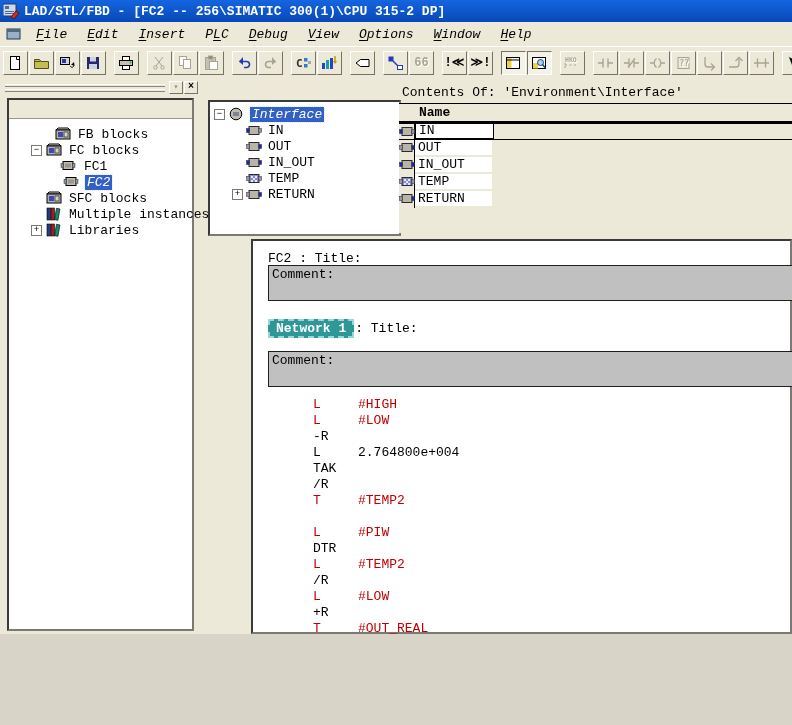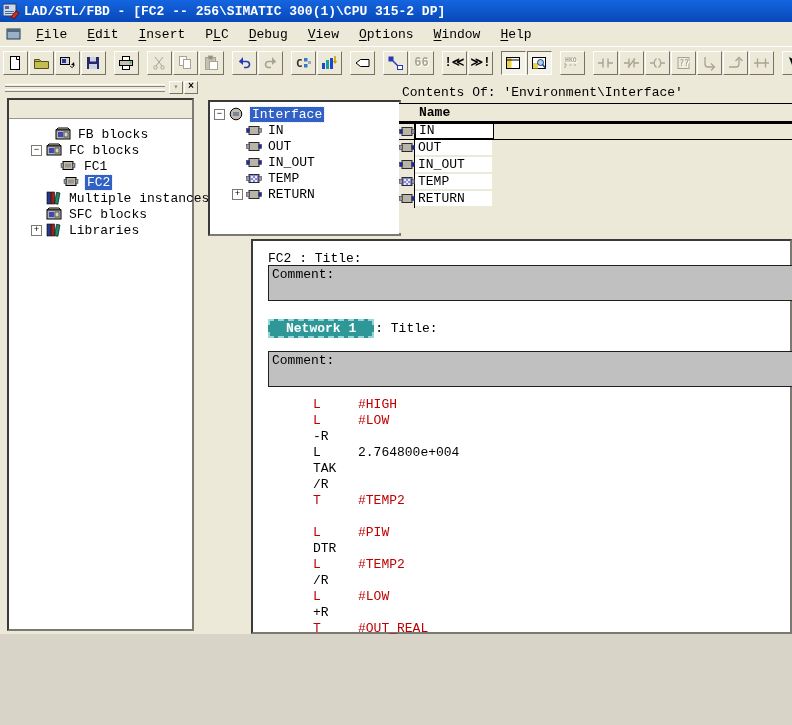--- a/index.html
+++ b/index.html
@@ -15,21 +15,21 @@
     background:linear-gradient(#1465e0,#0848b8);
     color:#fff;font-weight:bold;white-space:nowrap;
   }
   .titlebar .app-ico{width:17px;height:16px;flex:none;}
   
   .menubar{
     height:24px;display:flex;align-items:center;background:#ece9d8;
     border-bottom:1px solid #ffffff;box-shadow:0 1px 0 #9a968a;
   }
   .sysmenu{width:22px;height:18px;display:flex;align-items:center;justify-content:center;margin:0 2px;}
-  .menu-item{padding:2px 10px;cursor:default;}
+  .menu-item{padding:2px 10px;cursor:default;font-style:italic;}
   .menu-item u{text-underline-offset:2px;}
   
   .toolbar{
     height:31px;display:flex;align-items:center;background:#ece9d8;
     border-bottom:1px solid #9a968a;padding-left:3px;
   }
   .tb-group{display:flex;margin-right:7px;}
   .tb-btn{
     width:25px;height:24px;margin-right:1px;box-sizing:border-box;
     display:flex;align-items:center;justify-content:center;
@@ -57,21 +57,21 @@
     border:2px solid;border-color:#3a3a3a #7a7a72 #7a7a72 #3a3a3a;
   }
   .side-panel-header{height:18px;background:#ece9d8;border-bottom:1px solid #9a968a;}
   
   .tree{padding-top:7px;white-space:nowrap;}
   .tree-row{height:16px;display:flex;align-items:center;}
   .exp-slot{width:11px;height:11px;margin-right:3px;flex:none;box-sizing:border-box;}
   .exp-box{border:1px solid #7a7a72;background:#fff;font-size:9px;line-height:8px;text-align:center;color:#000;}
   .t-icon{flex:none;margin-right:4px;display:flex;align-items:center;}
   .t-label{padding:0 2px;}
-  .t-label.selected{background:#3161c4;color:#fff;outline:1px dotted #dfe6ff;}
+  .t-label.selected{background:#3161c4;color:#fff;outline:1px dotted #dfe6ff;font-style:italic;}
   
   .contents-title-wrap{position:absolute;left:402px;top:7px;height:16px;}
   .iface-panel{
     position:absolute;left:208px;top:22px;width:189px;height:132px;background:#fff;
     border:2px solid;border-color:#3a3a3a #7a7a72 #7a7a72 #3a3a3a;overflow:hidden;
   }
   .iface-panel .tree{padding-top:4px;}
   .contents-panel{
     position:absolute;left:399px;top:25px;right:0;height:129px;background:#ece9d8;
     border-top:1px solid #000;overflow:hidden;
@@ -94,21 +94,21 @@
   }
   .block-title{position:absolute;left:15px;top:10px;}
   .comment-box{
     position:absolute;left:15px;width:566px;height:32px;background:#c0c0c0;
     border:1px solid #202020;padding:1px 3px;box-sizing:content-box;color:#000;
   }
   .comment-box.c1{top:24px;}
   .comment-box.c2{top:110px;}
   .network-line{position:absolute;left:15px;top:78px;display:flex;align-items:center;}
   .network-chip{
-    background:#2e9898;color:#fff;font-weight:bold;padding:0 16px;
+    background:#2e9898;color:#fff;font-weight:bold;padding:0 6px;
     border:2px dashed #9ad6d6;margin-right:1px;
   }
   .code-lines{position:absolute;left:0;top:156px;right:2px;}
   .code-line{position:relative;height:16px;}
   .code-line .op{position:absolute;left:60px;}
   .code-line .arg{position:absolute;left:105px;}
   .code-line.local{color:#c00000;}
 </style>
 </head>
 <body>
@@ -448,40 +448,40 @@
                   <rect x="12.5" y="4.5" width="2.5" height="4" fill="#8890a8" stroke="#333" stroke-width=".5"></rect>
                   <rect x="5" y="4.5" width="6" height="4" fill="#9a968a"></rect>
                 </svg>
               </span>
               <span class="t-label selected">FC2</span>
             </div>
             <div class="tree-row" style="padding-left: 22px;">
               <span class="exp-slot"></span>
               <span class="t-icon">
                 <svg width="18" height="14" viewBox="0 0 18 14">
+                  <path d="M2 3l2-2h10l2 2z" fill="#d8d4c8" stroke="#000"></path>
+                  <rect x="2" y="3" width="14" height="9" fill="#b8b4a8" stroke="#000"></rect>
+                  <rect x="4" y="5" width="5" height="5" fill="#3a4ab8"></rect>
+                  <rect x="10" y="5" width="4" height="5" fill="#d8d4c8" stroke="#555"></rect>
+                </svg>
+              </span>
+              <span class="t-label">SFC blocks</span>
+            </div>
+            <div class="tree-row" style="padding-left: 22px;">
+              <span class="exp-slot"></span>
+              <span class="t-icon">
+                <svg width="18" height="14" viewBox="0 0 18 14">
                   <rect x="2" y="1" width="3.5" height="12" fill="#223a8c" stroke="#000" stroke-width=".6"></rect>
                   <rect x="6" y="1" width="3.5" height="12" fill="#a02020" stroke="#000" stroke-width=".6"></rect>
                   <g transform="rotate(10 12 7)">
                     <rect x="10.5" y="1.5" width="3.5" height="11.5" fill="#1a8a6a" stroke="#000" stroke-width=".6"></rect>
                   </g>
                 </svg>
               </span>
               <span class="t-label">Multiple instances</span>
-            </div>
-            <div class="tree-row" style="padding-left: 22px;">
-              <span class="exp-slot"></span>
-              <span class="t-icon">
-                <svg width="18" height="14" viewBox="0 0 18 14">
-                  <path d="M2 3l2-2h10l2 2z" fill="#d8d4c8" stroke="#000"></path>
-                  <rect x="2" y="3" width="14" height="9" fill="#b8b4a8" stroke="#000"></rect>
-                  <rect x="4" y="5" width="5" height="5" fill="#3a4ab8"></rect>
-                  <rect x="10" y="5" width="4" height="5" fill="#d8d4c8" stroke="#555"></rect>
-                </svg>
-              </span>
-              <span class="t-label">SFC blocks</span>
             </div>
             <div class="tree-row" style="padding-left: 22px;">
               <span class="exp-slot exp-box">+</span>
               <span class="t-icon">
                 <svg width="18" height="14" viewBox="0 0 18 14">
                   <rect x="2" y="1" width="3.5" height="12" fill="#223a8c" stroke="#000" stroke-width=".6"></rect>
                   <rect x="6" y="1" width="3.5" height="12" fill="#a02020" stroke="#000" stroke-width=".6"></rect>
                   <g transform="rotate(10 12 7)">
                     <rect x="10.5" y="1.5" width="3.5" height="11.5" fill="#1a8a6a" stroke="#000" stroke-width=".6"></rect>
                   </g>

